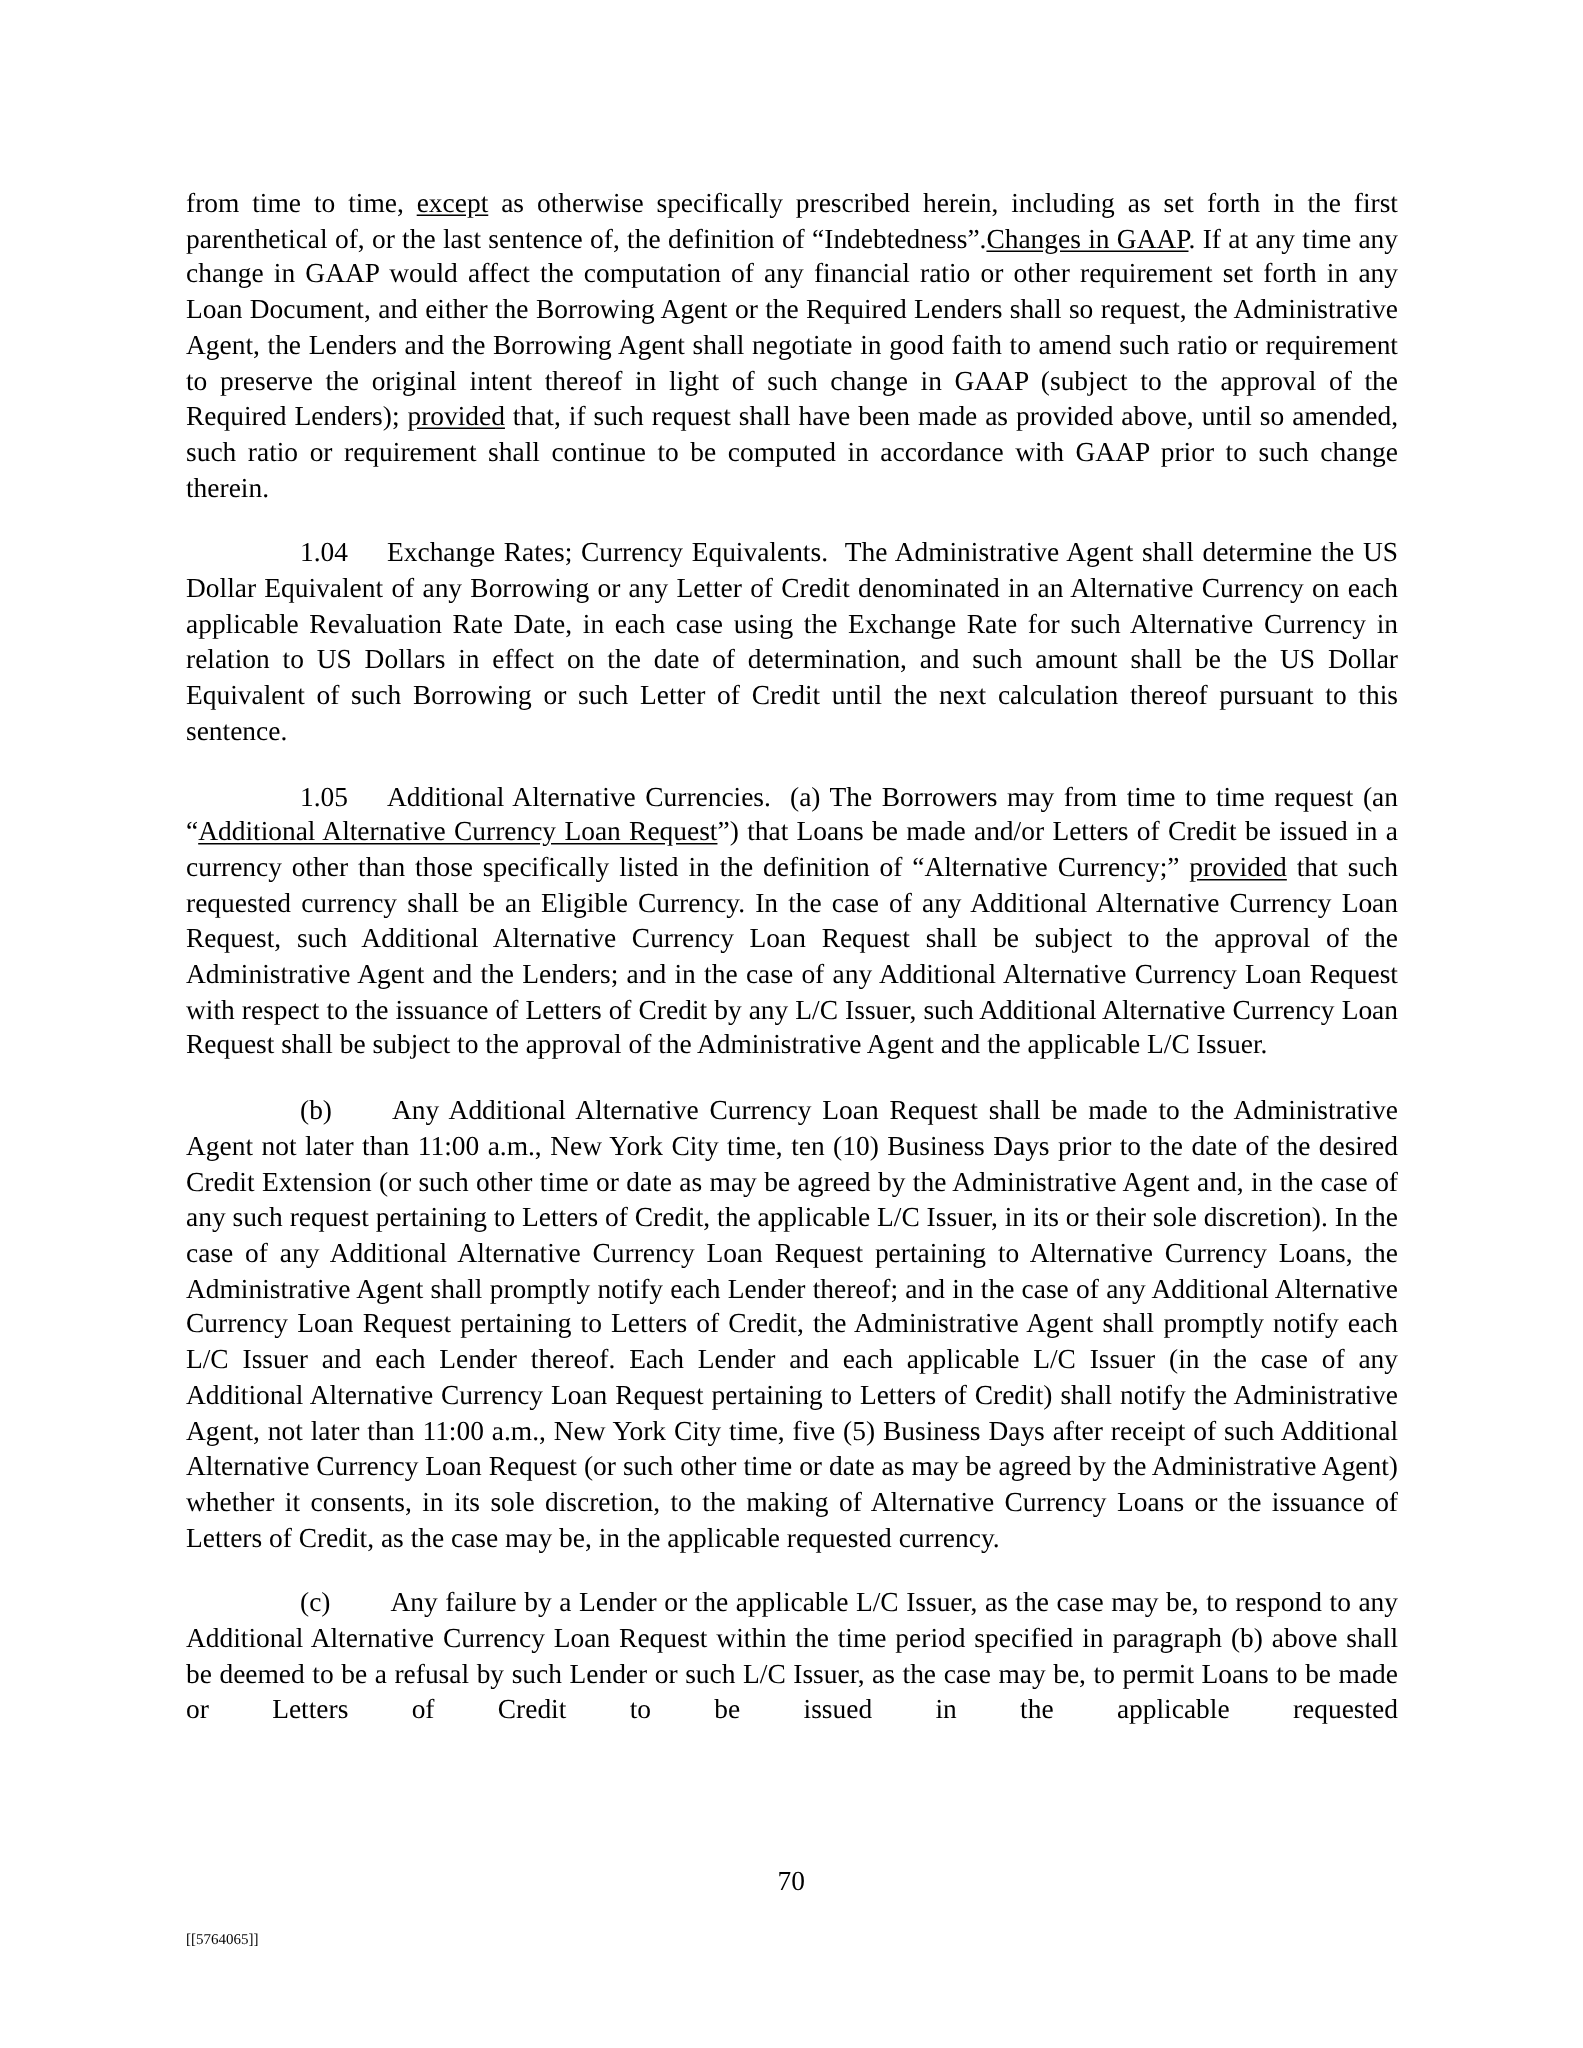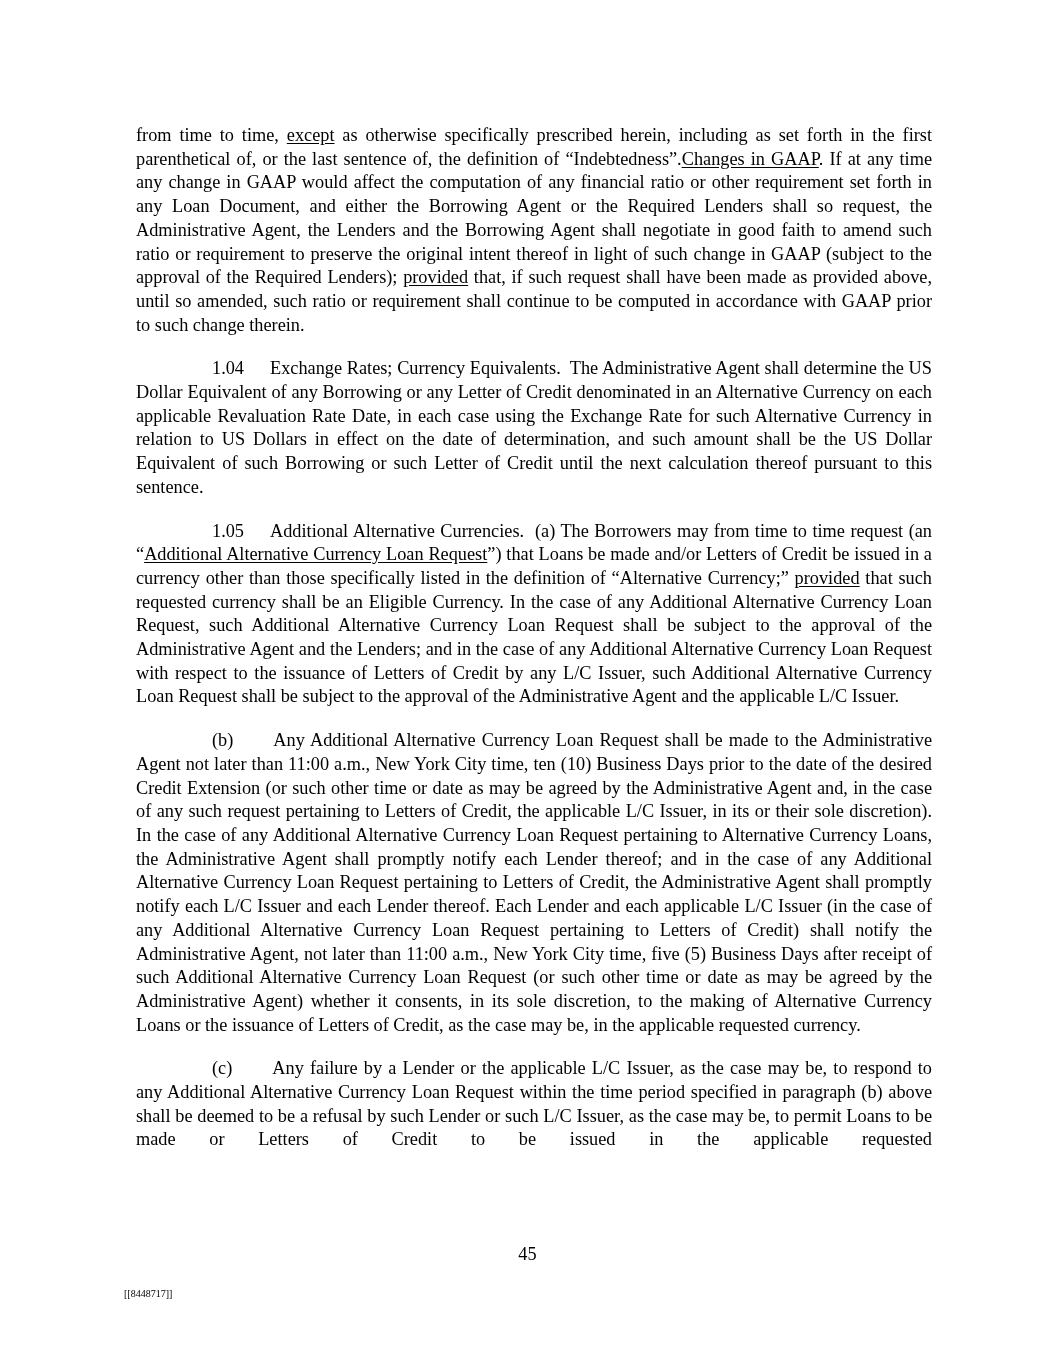--- a/index.html
+++ b/index.html
@@ -1,19 +1,19 @@
 <!DOCTYPE html>
 <html><head>
 <meta charset="utf-8">
 <style>
   html, body { margin:0; padding:0; background:#ffffff; }
   body { width:1055px; height:1365px; position:relative; overflow:hidden;
          font-family:"Liberation Serif","DejaVu Serif",serif; color:#000; }
   .page { position:absolute; left:124px; top:124px; width:808px; font-size:18.3px; line-height:23.7px; }
-  p { margin:0 0 20px 12px; text-align:justify; text-align-last:left; }
+  p { margin:0 0 20px 0; text-align:justify; text-align-last:left; }
   .ind { text-indent:76px; }
   .u { text-decoration:underline; text-underline-offset:2px; }
   .b { font-weight:normal; }
   .gap { display:inline-block; width:26px; }
   .pn { position:absolute; left:0; width:1055px; top:1244px; text-align:center; font-size:18.3px; }
   .docid { position:absolute; left:124px; top:1288px; font-size:10px; }
 </style>
 </head>
 <body>
 
@@ -22,14 +22,14 @@
 
   <p class="ind"><span class="b">1.04</span><span class="gap"></span><span class="b">Exchange Rates; Currency Equivalents.</span><span style="white-space:pre-wrap">  The Administrative Agent shall determine the US Dollar Equivalent of any Borrowing or any Letter of Credit denominated in an Alternative Currency on each applicable Revaluation Rate Date, in each case using the Exchange Rate for such Alternative Currency in relation to US Dollars in effect on the date of determination, and such amount shall be the US Dollar Equivalent of such Borrowing or such Letter of Credit until the next calculation thereof pursuant to this sentence.</span></p>
 
   <p class="ind"><span class="b">1.05</span><span class="gap"></span><span class="b">Additional Alternative Currencies.</span><span style="white-space:pre-wrap">  (a) The Borrowers may from time to time request (an “</span><span class="u">Additional Alternative Currency Loan Request</span><span>”) that Loans be made and/or Letters of Credit be issued in a currency other than those specifically listed in the definition of “Alternative Currency;” </span><span class="u">provided</span><span> that such requested currency shall be an Eligible Currency.  In the case of any Additional Alternative Currency Loan Request, such Additional Alternative Currency Loan Request shall be subject to the approval of the Administrative Agent and the Lenders; and in the case of any Additional Alternative Currency Loan Request with respect to the issuance of Letters of Credit by any L/C Issuer, such Additional Alternative Currency Loan Request shall be subject to the approval of the Administrative Agent and the applicable L/C Issuer.</span></p>
 
   <p class="ind"><span>(b)</span><span class="gap" style="width:40px"></span><span>Any Additional Alternative Currency Loan Request shall be made to the Administrative Agent not later than 11:00 a.m., New York City time, ten (10) Business Days prior to the date of the desired Credit Extension (or such other time or date as may be agreed by the Administrative Agent and, in the case of any such request pertaining to Letters of Credit, the applicable L/C Issuer, in its or their sole discretion).  In the case of any Additional Alternative Currency Loan Request pertaining to Alternative Currency Loans, the Administrative Agent shall promptly notify each Lender thereof; and in the case of any Additional Alternative Currency Loan Request pertaining to Letters of Credit, the Administrative Agent shall promptly notify each L/C Issuer and each Lender thereof.  Each Lender and each applicable L/C Issuer (in the case of any Additional Alternative Currency Loan Request pertaining to Letters of Credit) shall notify the Administrative Agent, not later than 11:00 a.m., New York City time, five (5) Business Days after receipt of such Additional Alternative Currency Loan Request (or such other time or date as may be agreed by the Administrative Agent) whether it consents, in its sole discretion, to the making of Alternative Currency Loans or the issuance of Letters of Credit, as the case may be, in the applicable requested currency.</span></p>
 
   <p class="ind" style="text-align-last:justify"><span>(c)</span><span class="gap" style="width:40px"></span><span>Any failure by a Lender or the applicable L/C Issuer, as the case may be, to respond to any Additional Alternative Currency Loan Request within the time period specified in paragraph (b) above shall be deemed to be a refusal by such Lender or such L/C Issuer, as the case may be, to permit Loans to be made or Letters of Credit to be issued in the applicable requested</span></p>
 </div>
 
-<div class="pn">45</div>
-<div class="docid">[[8448717]]</div>
+<div class="pn">70</div>
+<div class="docid">[[5764065]]</div>
 
 </body></html>

